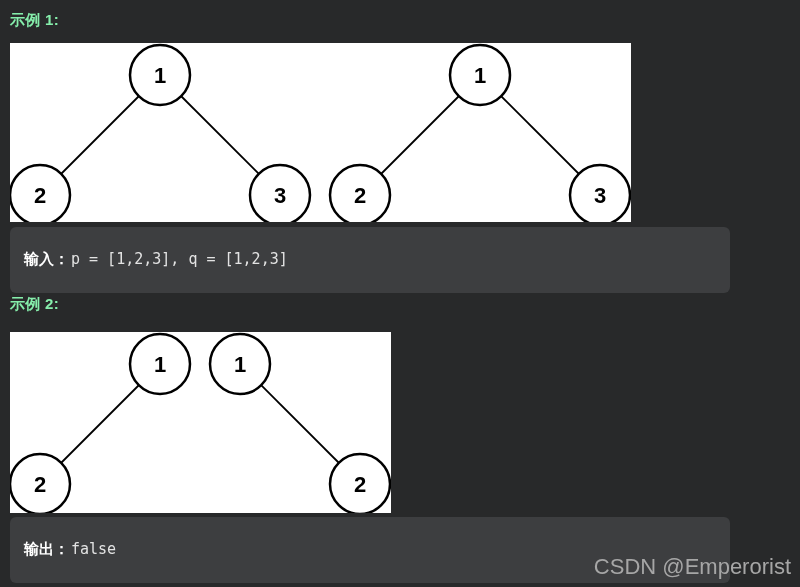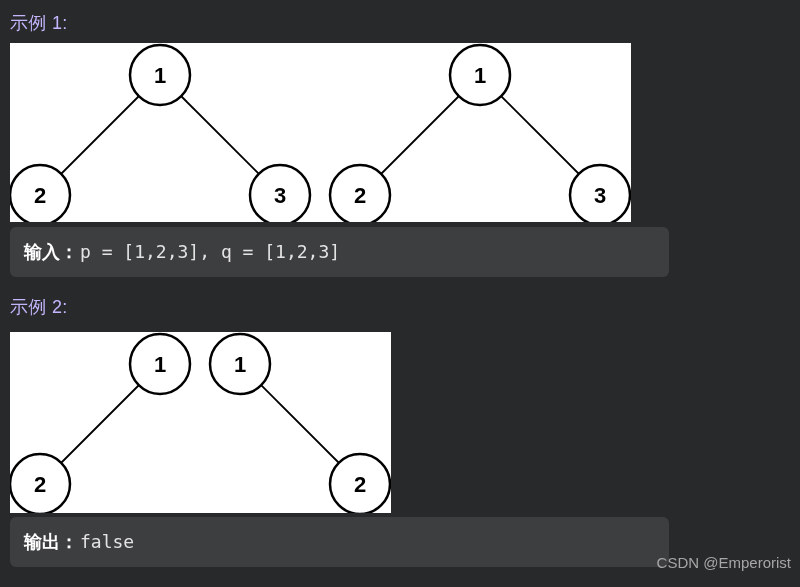--- a/index.html
+++ b/index.html
@@ -10,60 +10,60 @@
     width: 800px;
     height: 587px;
     position: relative;
     overflow: hidden;
     background: #28292a;
     font-family: "Liberation Sans", sans-serif;
   }
   .example-label {
     position: absolute;
     left: 10px;
-    font-size: 18px;
-    font-weight: normal;
-    color: #c4b5fd;
+    font-size: 15px;
+    font-weight: bold;
+    color: #86efac;
     letter-spacing: 0.3px;
   }
   .label-1 { top: 11px; }
   .label-2 { top: 295px; }
   .tree-image {
     position: absolute;
     left: 10px;
     display: block;
   }
   .tree-image-1 { top: 43px; }
   .tree-image-2 { top: 332px; }
   .code-block {
     position: absolute;
     left: 10px;
-    width: 659px;
+    width: 720px;
     box-sizing: border-box;
     background: #3d3e40;
     border-radius: 6px;
-    padding: 14px 14px;
+    padding: 22px 14px;
     font-family: "DejaVu Sans Mono", monospace;
-    font-size: 18px;
+    font-size: 15px;
     line-height: 21.5px;
     color: #e3e3e3;
   }
   .code-block-1 { top: 227px; }
   .code-block-2 { top: 517px; }
   .code-line { white-space: pre; }
   .io-label {
     font-weight: bold;
     color: #ffffff;
     margin-right: 2px;
   }
   .watermark {
     position: absolute;
     top: 554px;
     right: 9px;
-    font-size: 15px;
+    font-size: 22px;
     color: #a6a6a6;
     font-family: "Liberation Sans", sans-serif;
   }
 </style>
 </head>
 <body>
 
 <div class="example-label label-1">示例 1:</div>
 
 <svg class="tree-image tree-image-1" xmlns="http://www.w3.org/2000/svg" width="621" height="179" viewBox="0 0 621 179" style="background: rgb(255, 255, 255);">

